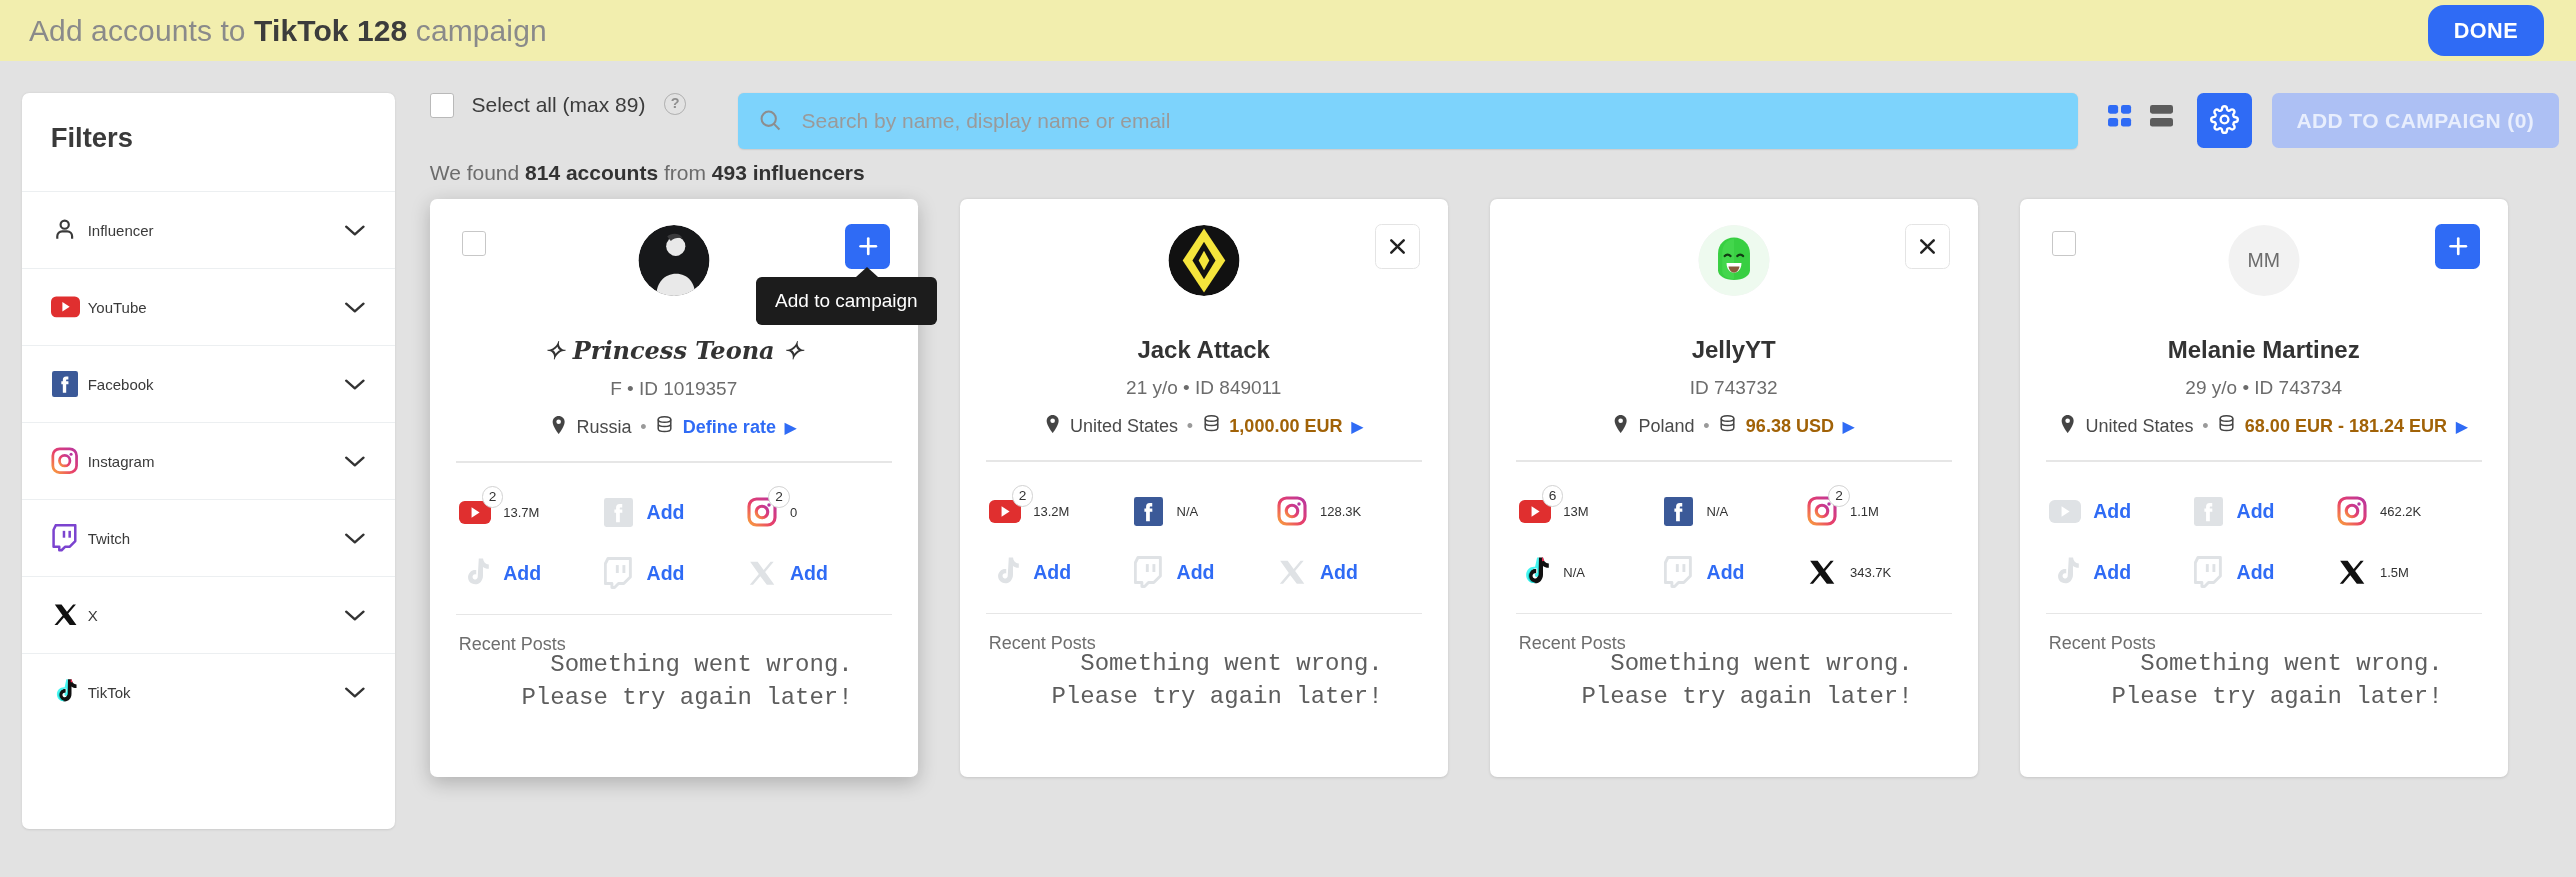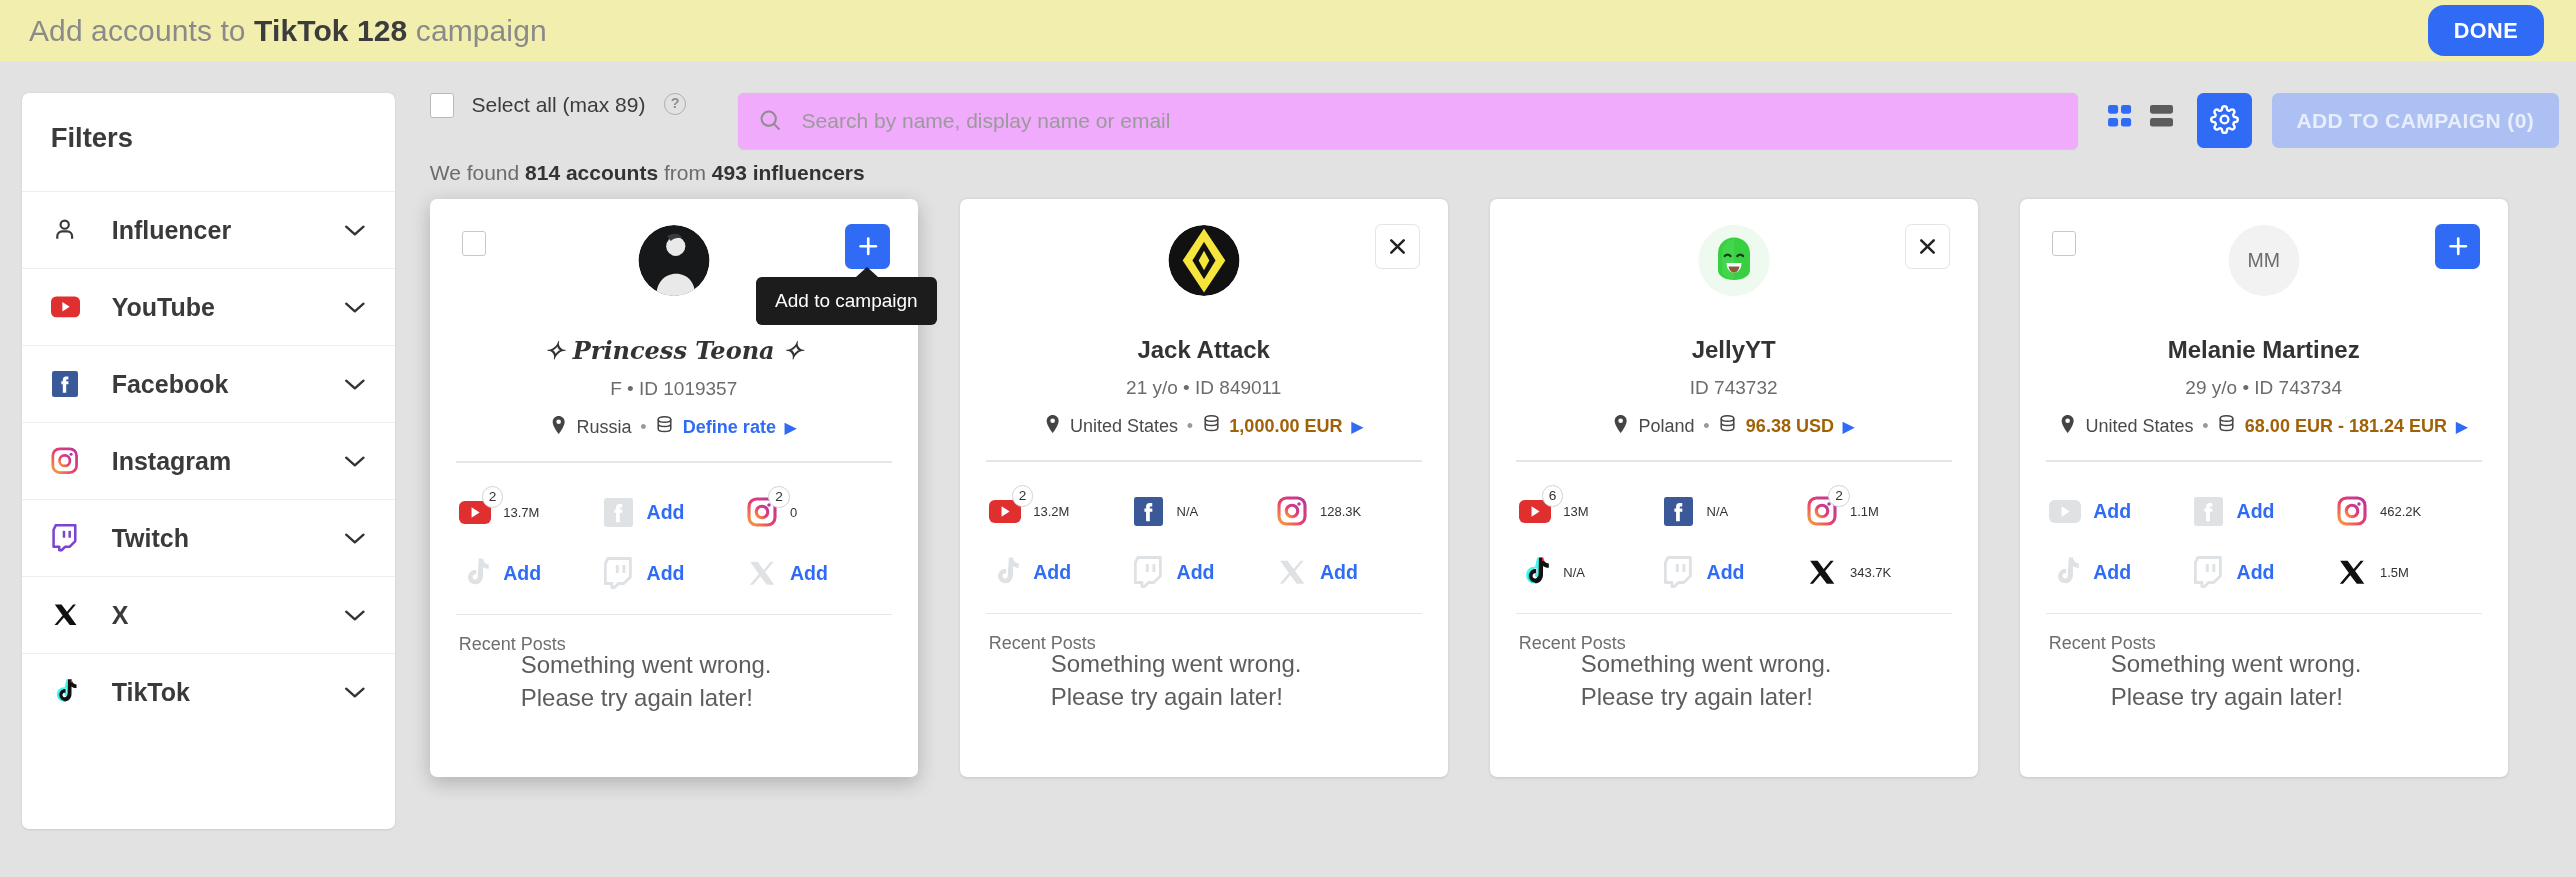--- a/index.html
+++ b/index.html
@@ -74,24 +74,24 @@
     padding: 0 29px;
     border-top: 1.4px solid #eceff1;
     cursor: pointer;
   }
   .filter-ico {
     width: 29px; height: 29px;
     display: flex; align-items: center; justify-content: center;
     flex-shrink: 0;
   }
   .filter-label {
-    font-size: 25px;
-    font-weight: 700;
+    font-size: 15px;
+    font-weight: 400;
     color: #3a3a3a;
-    margin-left: 32px;
+    margin-left: 8px;
     flex: 1;
   }
   .chev {
     width: 21.7px; height: 13px;
     flex-shrink: 0;
   }
   .chev svg { display:block; }
 
   
   .main {
@@ -129,21 +129,21 @@
     margin-left: 19px;
     flex-shrink: 0;
     cursor: pointer;
     font-weight: 700;
   }
   .search-wrap {
     flex: 1;
     margin-left: 52px;
     margin-right: 21.7px;
     height: 56px;
-    background: #f0abfc;
+    background: #7dd3fc;
     border-radius: 5.8px;
     box-shadow: 0 0.7px 1.4px rgba(0,0,0,.10);
     display: flex;
     align-items: center;
     padding: 0 20px;
     max-width: 1343px;
   }
   .search-input {
     border: none;
     outline: none;
@@ -311,26 +311,27 @@
     line-height: 20px;
     text-align: center;
     color: #333;
   }
   .sval { font-size: 13px; color: #333; white-space: nowrap; }
   .sadd { font-size: 19.5px; color: #2f6bf5; font-weight: 700; cursor: pointer; }
 
   .posts-divider { height: 1.4px; background: #e6e6e6; margin: 10px 26px 0 26px; }
   .recent-label { font-size: 18px; color: #6e6e6e; padding: 19px 0 0 29px; }
   .posts-err {
-    text-align: left;
+    text-align: right;
     font-size: 24px;
     color: #5d5d5d;
     line-height: 33px;
     margin-top: -7.2px;
-    padding: 0 91px;
+    padding: 0 65px;
+    font-family: Liberation Mono, monospace;
   }
 
   
   .tooltip {
     position: absolute;
     top: 78px;
     right: -19px;
     background: #1c1c1c;
     color: #fff;
     font-size: 19px;

